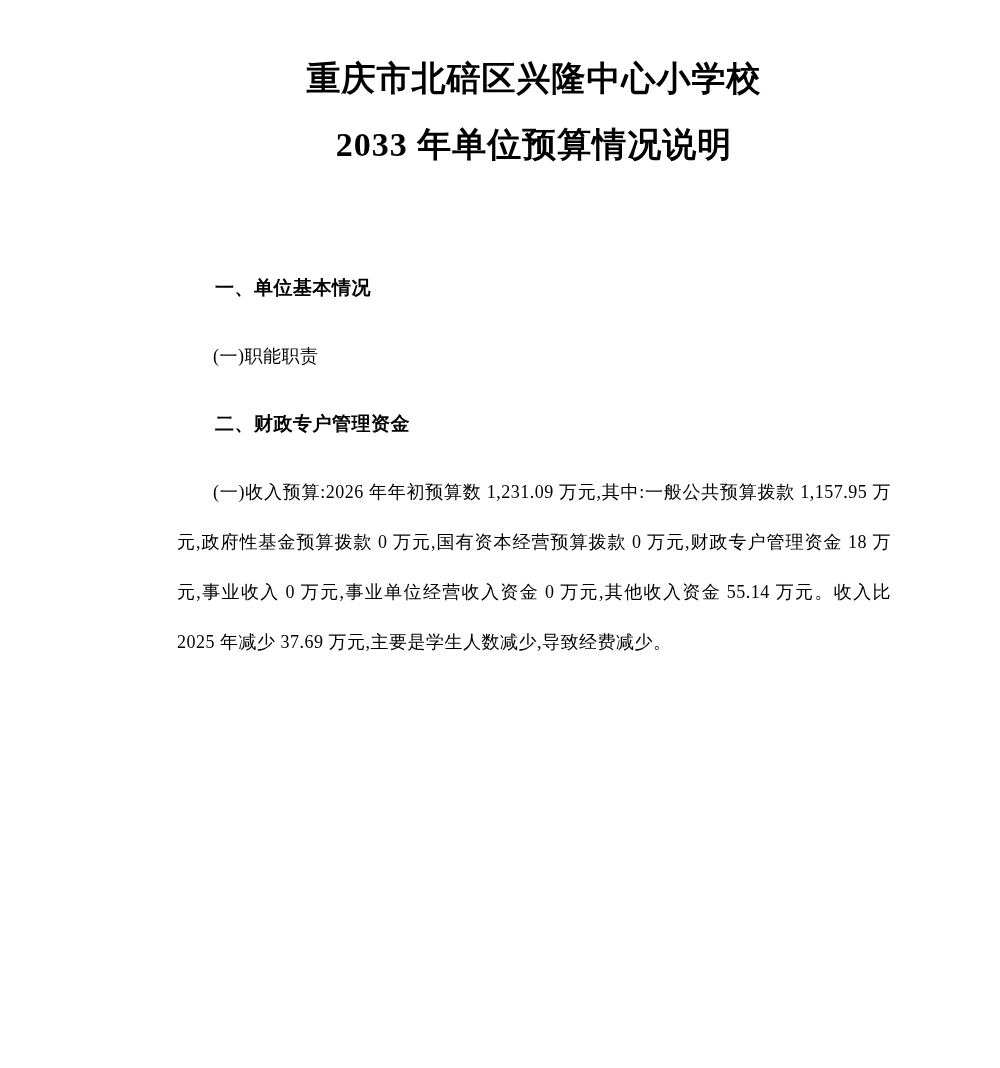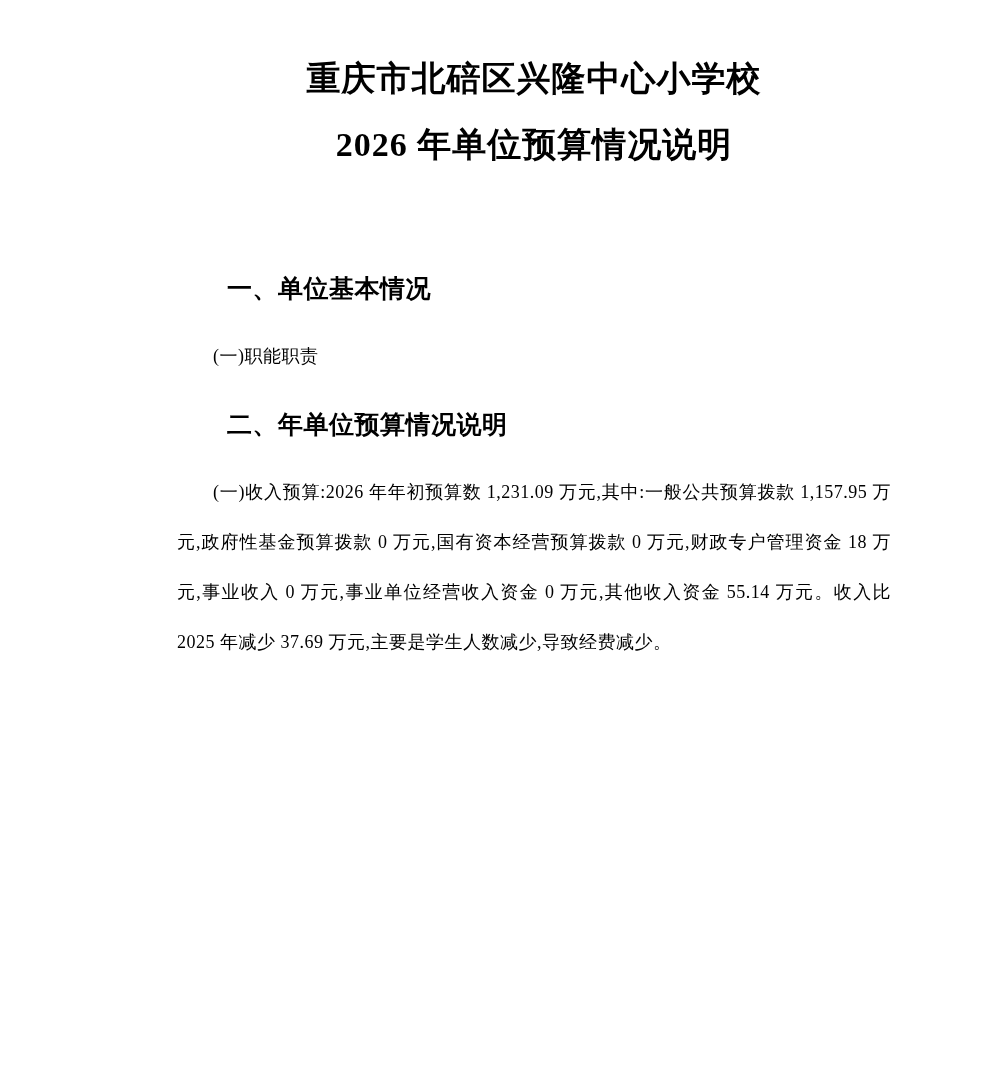--- a/index.html
+++ b/index.html
@@ -30,43 +30,43 @@
   .body-text p {
     font-size: 18px;
     line-height: 50px;
     text-align: justify;
     text-indent: 2em;
     letter-spacing: 0.5px;
   }
   p.section-heading {
     font-family: "Liberation Sans", "DejaVu Sans", sans-serif;
     font-weight: bold;
-    font-size: 25px;
+    font-size: 19px;
   }
 </style>
 </head>
 <body>
 
 <div class="page">
   <div class="content">
 
     <div class="doc-title">
       <div>重庆市北碚区兴隆中心小学校</div>
-      <div>2026 年单位预算情况说明</div>
+      <div>2033 年单位预算情况说明</div>
     </div>
 
     <div class="body-text">
 
       <p class="section-heading">一、单位基本情况</p>
 
       <p>(一)职能职责</p>
 
 
 
 
-      <p class="section-heading">二、年单位预算情况说明</p>
+      <p class="section-heading">二、财政专户管理资金</p>
 
       <p>(一)收入预算:2026 年年初预算数 1,231.09 万元,其中:一般公共预算拨款 1,157.95 万元,政府性基金预算拨款 0 万元,国有资本经营预算拨款 0 万元,财政专户管理资金 18 万元,事业收入 0 万元,事业单位经营收入资金 0 万元,其他收入资金 55.14 万元。收入比 2025 年减少 37.69 万元,主要是学生人数减少,导致经费减少。</p>
 
 
     </div>
   </div>
 </div>
 
 </body></html>

